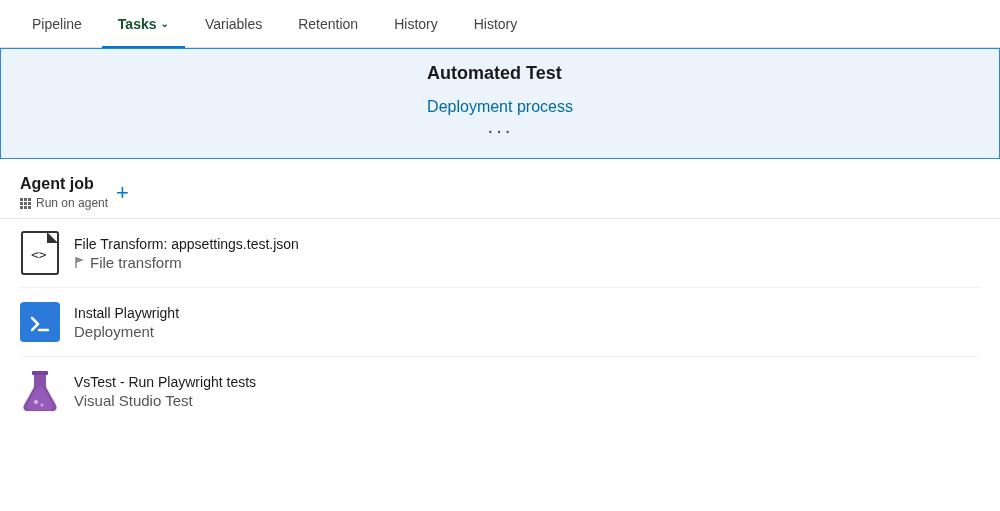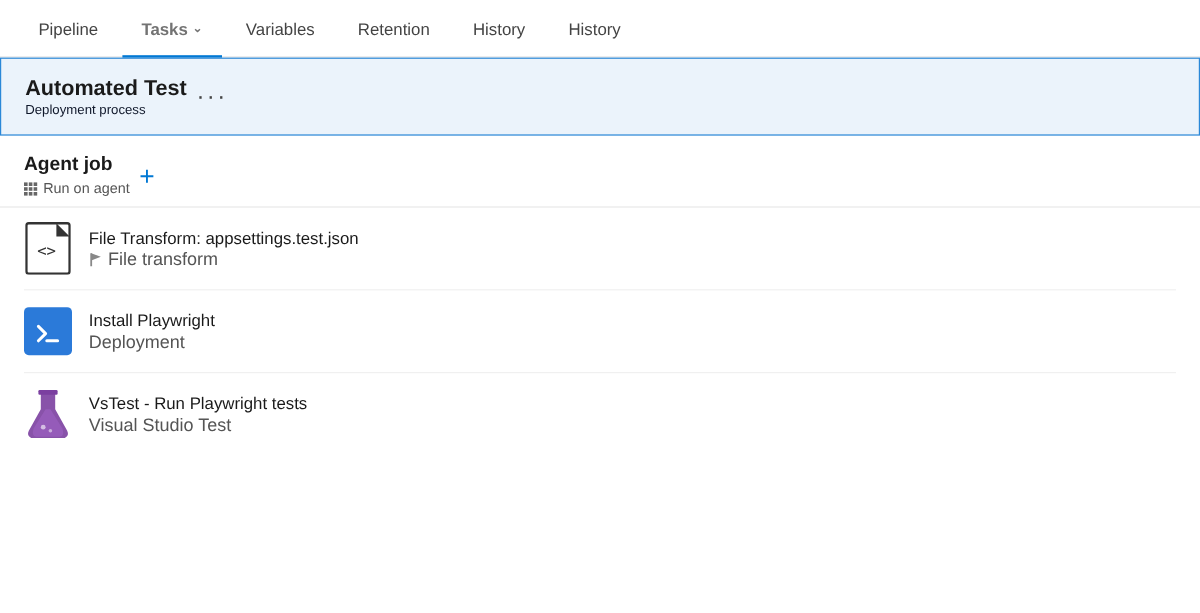--- a/index.html
+++ b/index.html
@@ -25,56 +25,57 @@
       font-size: 14px;
       color: #444;
       cursor: pointer;
       height: 48px;
       display: flex;
       align-items: center;
       position: relative;
       white-space: nowrap;
     }
     .nav-item.active {
-      color: #737373;
+      color: #14532d;
       font-weight: 600;
     }
     .nav-item.active::after {
       content: '';
       position: absolute;
       bottom: 0;
       left: 0;
       right: 0;
       height: 2px;
       background: #0078d4;
     }
     .nav-item .chevron {
       margin-left: 4px;
       font-size: 10px;
     }
 
     
     .automated-test-header {
       background: #ebf3fb;
       border: 1.5px solid #2b88d8;
-      padding: 14px 20px;
+      padding: 14px 32px;
       display: flex;
       align-items: center;
       justify-content: flex-start;
       margin: 0;
+      flex-direction: column;
     }
     .automated-test-header .title {
       font-size: 18px;
       font-weight: 600;
       color: #1a1a1a;
     }
     .automated-test-header .subtitle {
-      font-size: 11px;
-      color: #0f172a;
-      margin-top: 2px;
+      font-size: 16px;
+      color: #0369a1;
+      margin-top: 14px;
     }
     .more-btn {
       font-size: 20px;
       color: #444;
       cursor: pointer;
       padding: 4px 8px;
       letter-spacing: 2px;
       line-height: 1;
     }
 

